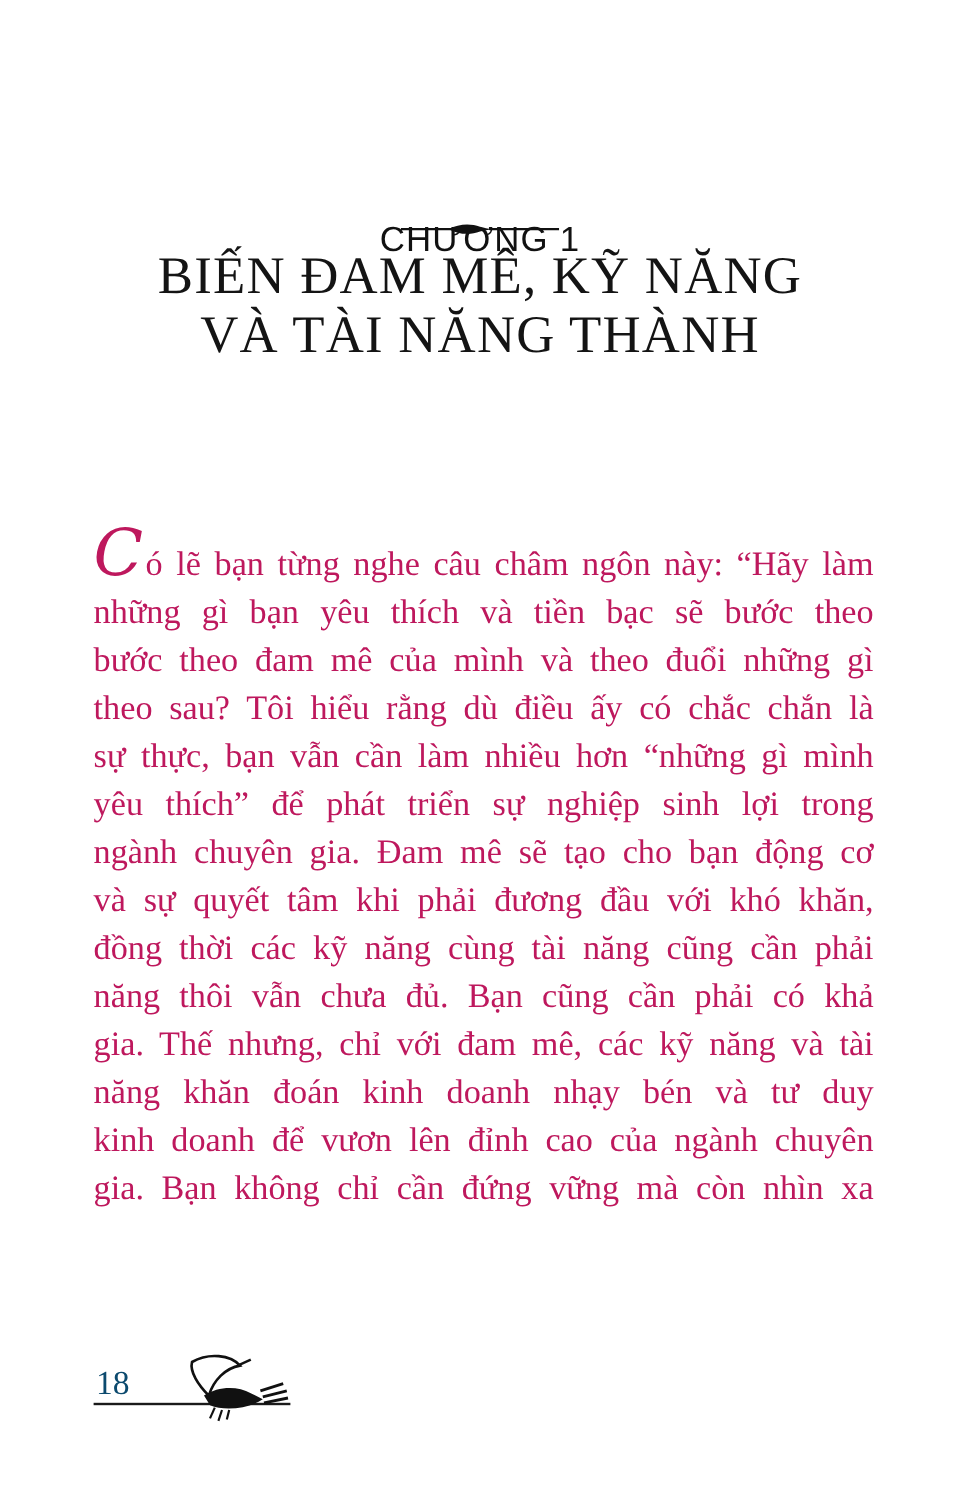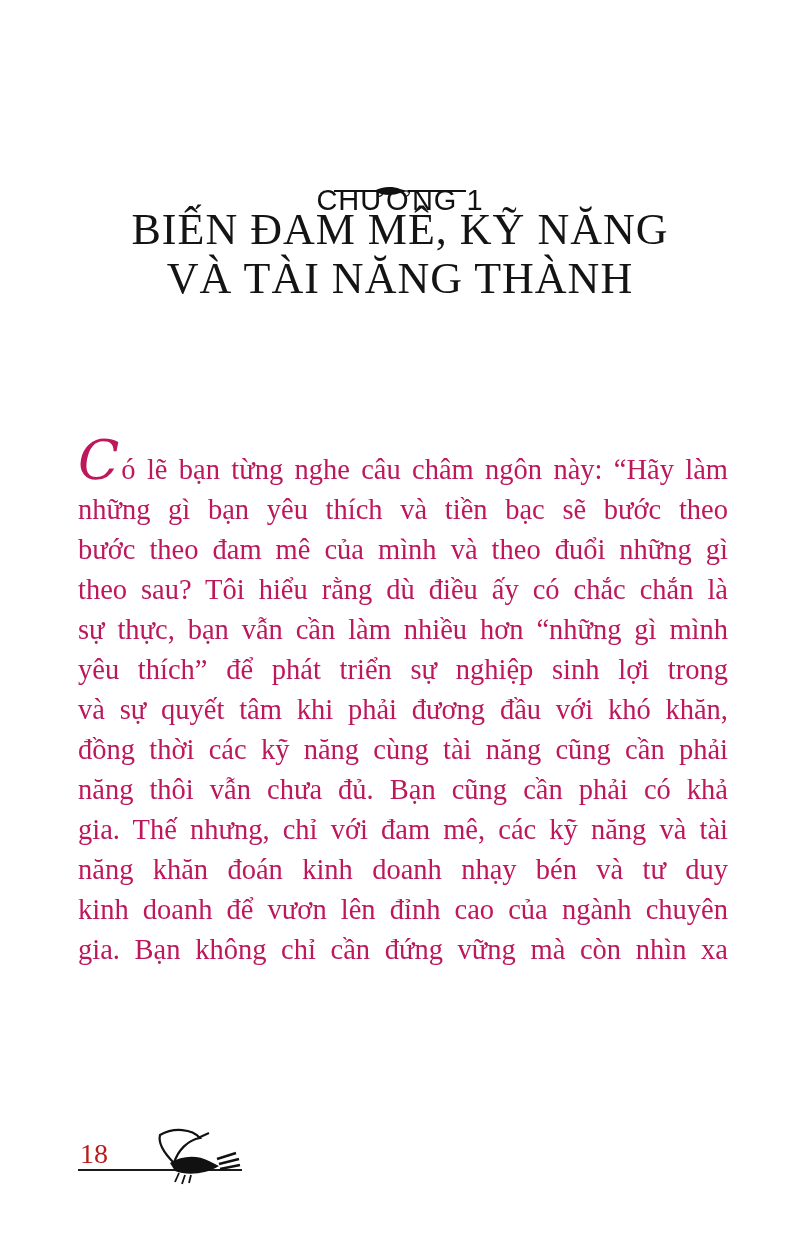--- a/index.html
+++ b/index.html
@@ -81,21 +81,21 @@
     top: 1126px;
     width: 260px;
     height: 60px;
   }
   .page-number {
     position: absolute;
     left: 2px;
     bottom: 16px;
     font-size: 28px;
     font-family: "Liberation Serif", serif;
-    color: #b91c1c;
+    color: #0c4a6e;
   }
   .footer-rule {
     position: absolute;
     left: 0;
     bottom: 15px;
     width: 164px;
     height: 2px;
     background: #1a1a1a;
   }
   .bird-ornament {
@@ -122,20 +122,21 @@
     <span class="title-line">VÀ TÀI NĂNG THÀNH</span>
   </h1>
 
   <div class="body-text">
     <div class="body-line"><span class="dropcap">C</span><span>ó lẽ bạn từng nghe câu châm ngôn này: “Hãy làm</span></div>
     <div class="body-line">những gì bạn yêu thích và tiền bạc sẽ bước theo</div>
     <div class="body-line">bước theo đam mê của mình và theo đuổi những gì</div>
     <div class="body-line">theo sau? Tôi hiểu rằng dù điều ấy có chắc chắn là</div>
     <div class="body-line">sự thực, bạn vẫn cần làm nhiều hơn “những gì mình</div>
     <div class="body-line">yêu thích” để phát triển sự nghiệp sinh lợi trong</div>
+    <div class="body-line">ngành chuyên gia. Đam mê sẽ tạo cho bạn động cơ</div>
     <div class="body-line">và sự quyết tâm khi phải đương đầu với khó khăn,</div>
     <div class="body-line">đồng thời các kỹ năng cùng tài năng cũng cần phải</div>
     <div class="body-line">năng thôi vẫn chưa đủ. Bạn cũng cần phải có khả</div>
     <div class="body-line">gia. Thế nhưng, chỉ với đam mê, các kỹ năng và tài</div>
     <div class="body-line">năng khăn đoán kinh doanh nhạy bén và tư duy</div>
     <div class="body-line">kinh doanh để vươn lên đỉnh cao của ngành chuyên</div>
     <div class="body-line">gia. Bạn không chỉ cần đứng vững mà còn nhìn xa</div>
   </div>
 
   <div class="page-footer">

